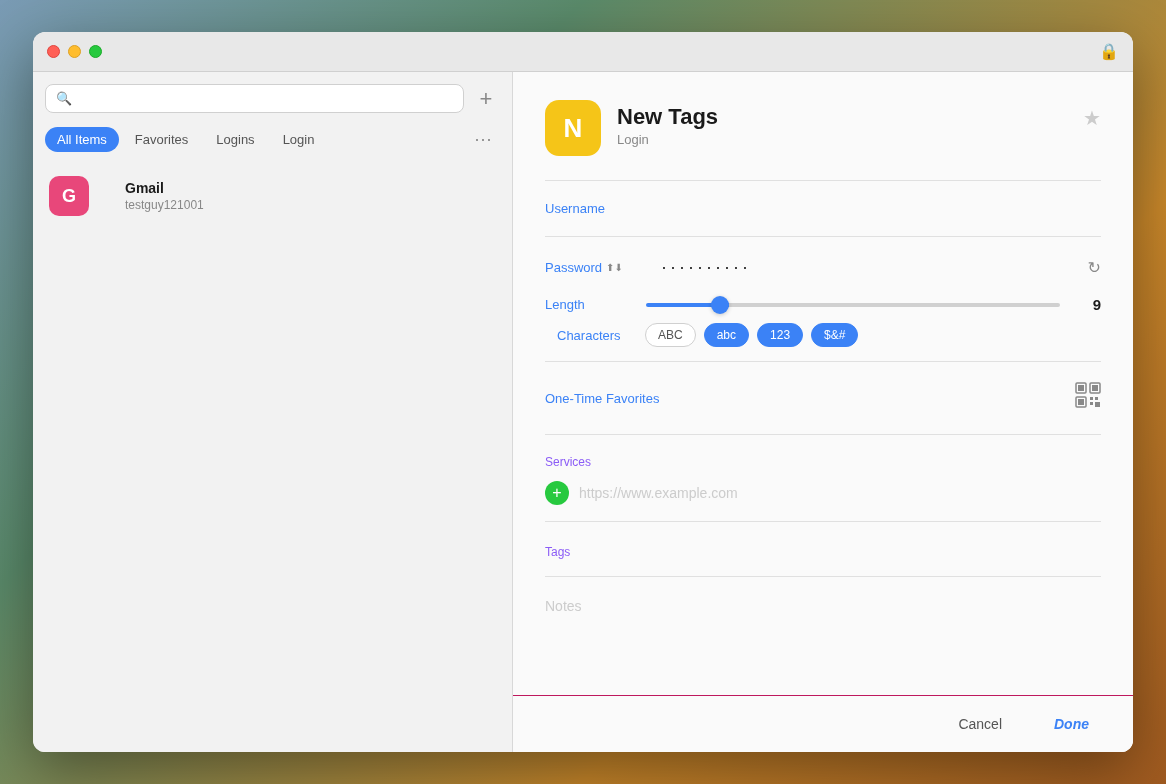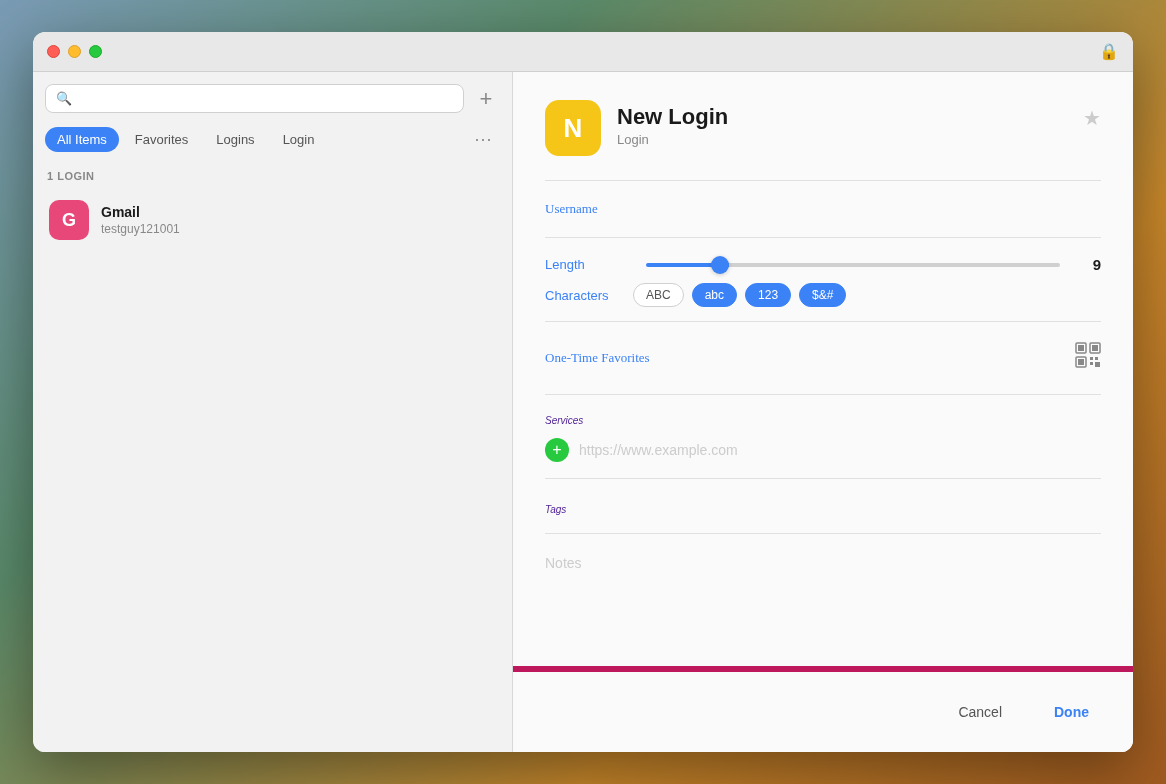--- a/index.html
+++ b/index.html
@@ -183,20 +183,21 @@
       font-size: 18px;
       font-weight: 700;
       color: #fff;
       flex-shrink: 0;
     }
 
     .item-info {
       display: flex;
       flex-direction: column;
       gap: 2px;
+      margin-left: 24px;
     }
 
     .item-name {
       font-size: 14px;
       font-weight: 600;
       color: #1a1a1a;
     }
 
     .item-sub {
       font-size: 12px;
@@ -278,21 +279,20 @@
       gap: 16px;
     }
 
     .field-label {
       font-size: 13px;
       color: #3b82f6;
       min-width: 100px;
       display: flex;
       align-items: center;
       gap: 4px;
-      font-family: Liberation Serif, serif;
     }
 
     .field-value {
       font-size: 14px;
       color: #1a1a1a;
       flex: 1;
     }
 
     .field-value.dots {
       font-size: 18px;
@@ -347,20 +347,21 @@
       color: #1a1a1a;
       min-width: 20px;
       text-align: right;
     }
 
     .chars-row {
       display: flex;
       align-items: center;
       gap: 8px;
       padding: 4px 0;
+      margin-left: 12px;
     }
 
     .chars-label {
       font-size: 13px;
       color: #3b82f6;
       min-width: 80px;
     }
 
     .char-option {
       padding: 4px 12px;
@@ -371,24 +372,23 @@
       cursor: pointer;
       color: #555;
     }
     .char-option.active {
       background: #3b82f6;
       border-color: #3b82f6;
       color: #fff;
     }
 
     .section-label {
-      font-size: 10px;
-      color: #4c1d95;
+      font-size: 12px;
+      color: #8b5cf6;
       padding: 10px 0 6px 0;
-      font-style: italic;
     }
 
     .service-row {
       display: flex;
       align-items: center;
       gap: 10px;
       padding: 6px 0;
     }
 
     .add-service-btn {
@@ -418,22 +418,22 @@
     .notes-section {
       padding: 10px 0;
     }
 
     .notes-placeholder {
       font-size: 14px;
       color: #ccc;
     }
 
     .detail-footer {
-      padding: 24px 24px;
-      border-top: 6px solid #be185d;
+      padding: 12px 24px;
+      border-top: 1px solid #be185d;
       display: flex;
       align-items: center;
       justify-content: flex-end;
       gap: 12px;
       background: #fafafa;
     }
 
     .btn-cancel {
       padding: 8px 20px;
       border: none;
@@ -446,20 +446,21 @@
 
     .btn-done {
       padding: 8px 20px;
       border: none;
       background: transparent;
       font-size: 14px;
       color: #3b82f6;
       font-weight: 600;
       cursor: pointer;
       border-radius: 8px;
+      font-style: italic;
     }
 
     .qr-icon {
       font-size: 24px;
       color: #888;
     }
 
     .chevron-icon {
       font-size: 10px;
       color: #888;
@@ -495,54 +496,61 @@
       </div>
 
       <div class="filter-bar">
         <button class="filter-btn active">All Items</button>
         <button class="filter-btn">Favorites</button>
         <button class="filter-btn">Logins</button>
         <button class="filter-btn">Login</button>
         <span class="filter-more">···</span>
       </div>
 
-      <div class="items-header">1 LOGIN</div>
 
       <div class="item-list">
         <div class="item-row">
           <div class="item-avatar">G</div>
           <div class="item-info">
             <span class="item-name">Gmail</span>
             <span class="item-sub">testguy121001</span>
           </div>
         </div>
       </div>
     </div>
 
     <div class="main-panel">
       <div class="detail-content">
 
         <div class="detail-header">
           <div class="detail-icon">N</div>
           <div class="detail-title-wrap">
-            <div class="detail-title">New Login</div>
+            <div class="detail-title">New Tags</div>
             <div class="detail-subtitle">Login</div>
           </div>
           <button class="star-btn">★</button>
         </div>
 
         <hr class="divider">
 
         <div class="field-row">
           <span class="field-label">Username</span>
           <span class="field-value"></span>
         </div>
 
         <hr class="divider">
 
+        <div class="field-row">
+          <span class="field-label">
+            <span>Password</span>
+            <span class="chevron-icon">⬆⬇</span>
+          </span>
+          <span class="field-value dots">··········</span>
+          <button class="field-action rotate-icon">↻</button>
+        </div>
 
         <div class="length-row">
           <span class="length-label">Length</span>
           <input type="range" class="length-slider" min="1" max="50" value="9" style="">
           <span class="length-value">9</span>
         </div>
 
         <div class="chars-row">
           <span class="chars-label">Characters</span>
           <button class="char-option">ABC</button>

